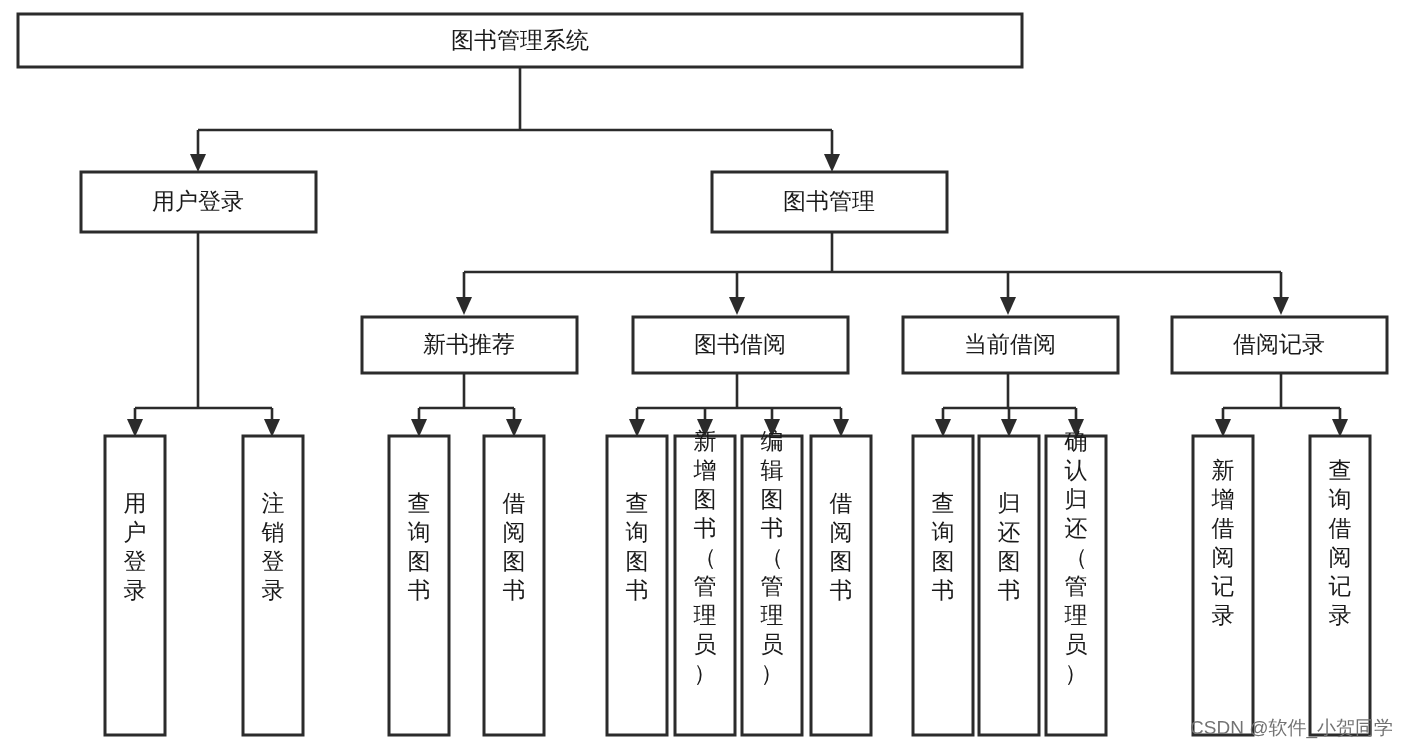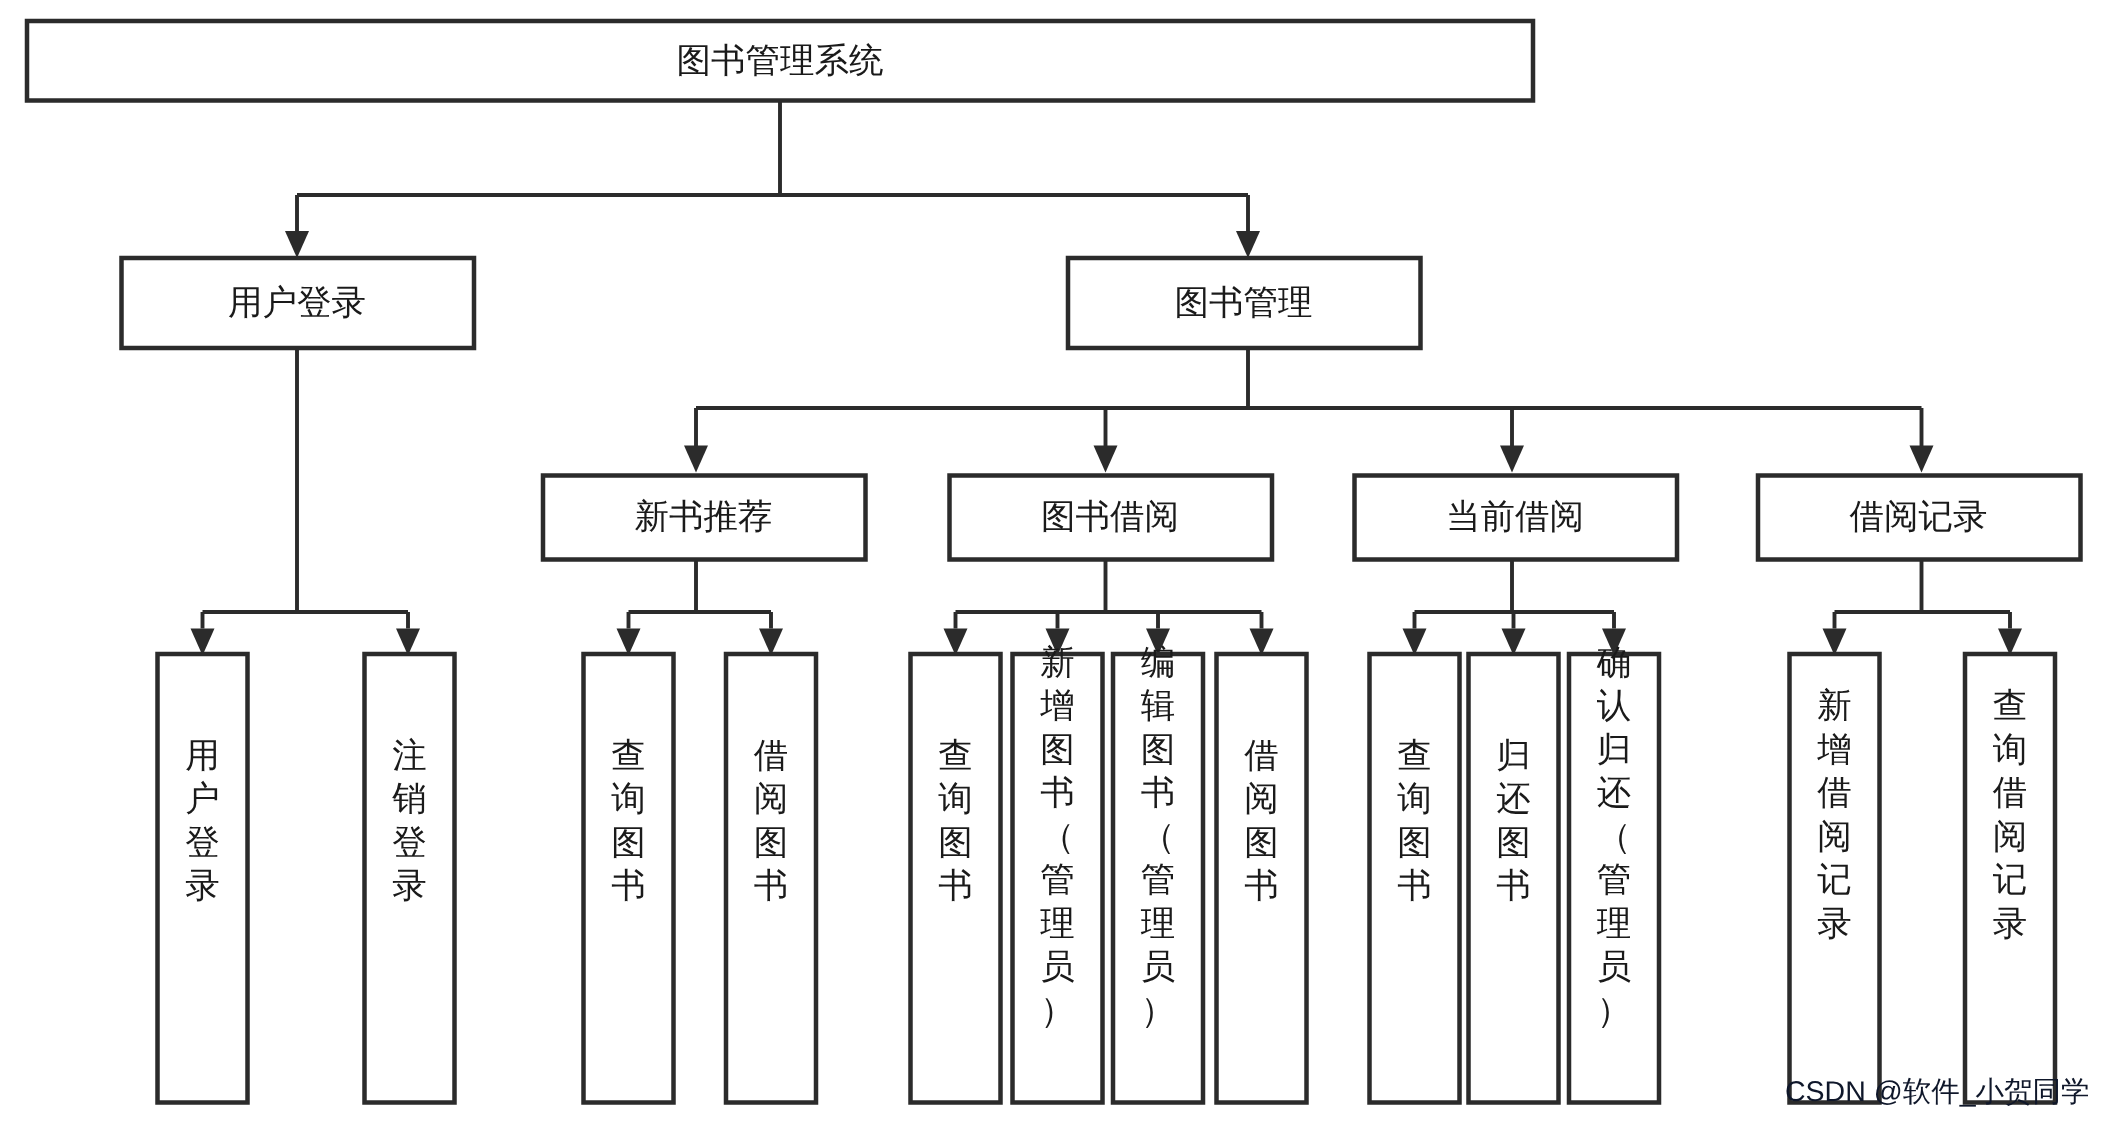--- a/index.html
+++ b/index.html
@@ -32,21 +32,21 @@
     fill:#1a1a1a;
     font-family:"Liberation Sans","DejaVu Sans",sans-serif;
     font-size:23px;
     text-anchor:middle;
   }
   .watermark{
     position:absolute;
     right:12px;bottom:6px;
     font-family:"Liberation Sans","DejaVu Sans",sans-serif;
     font-size:19px;
-    color:#0f172a;
+    color:#737373;
     white-space:nowrap;
     user-select:none;
   }
 </style>
 </head>
 <body>
 
 <svg id="diagram" viewBox="0 0 1405 747" xmlns="http://www.w3.org/2000/svg">
 
   <defs>

